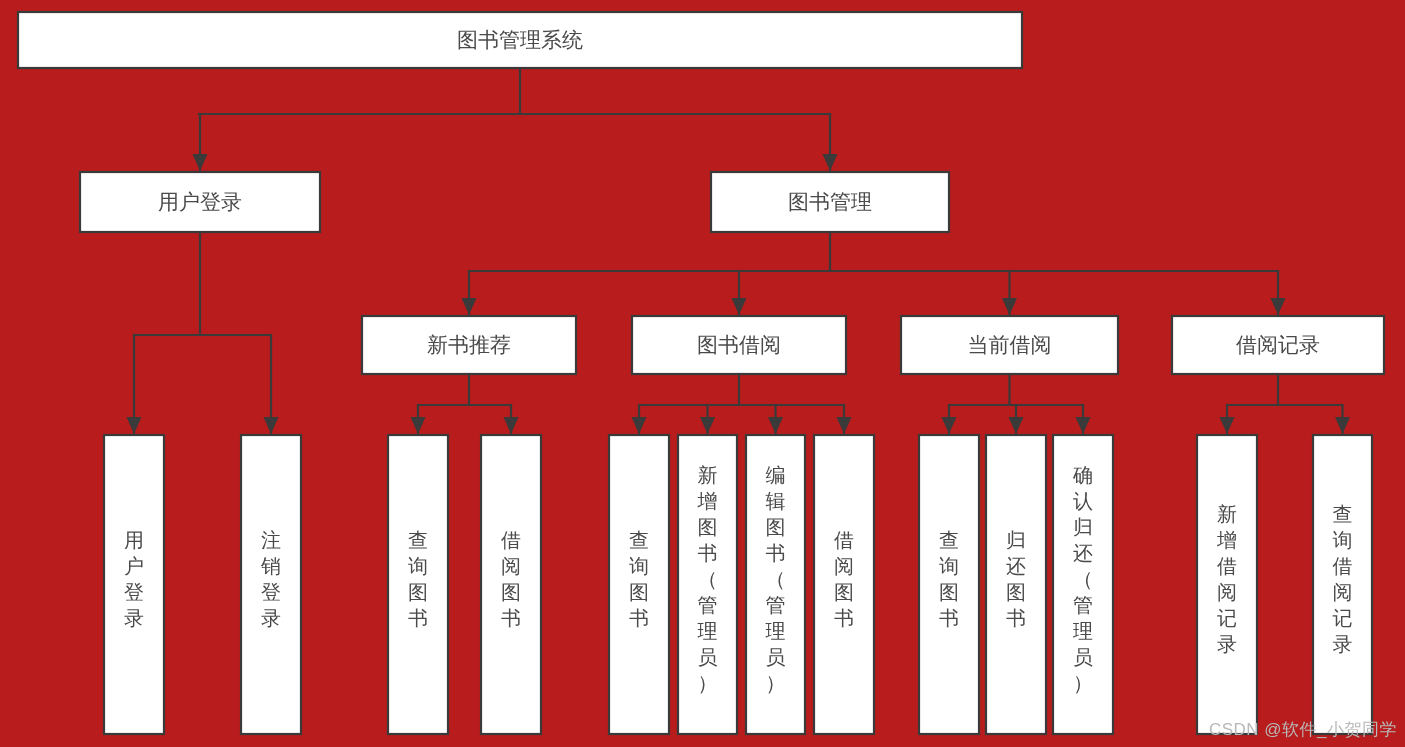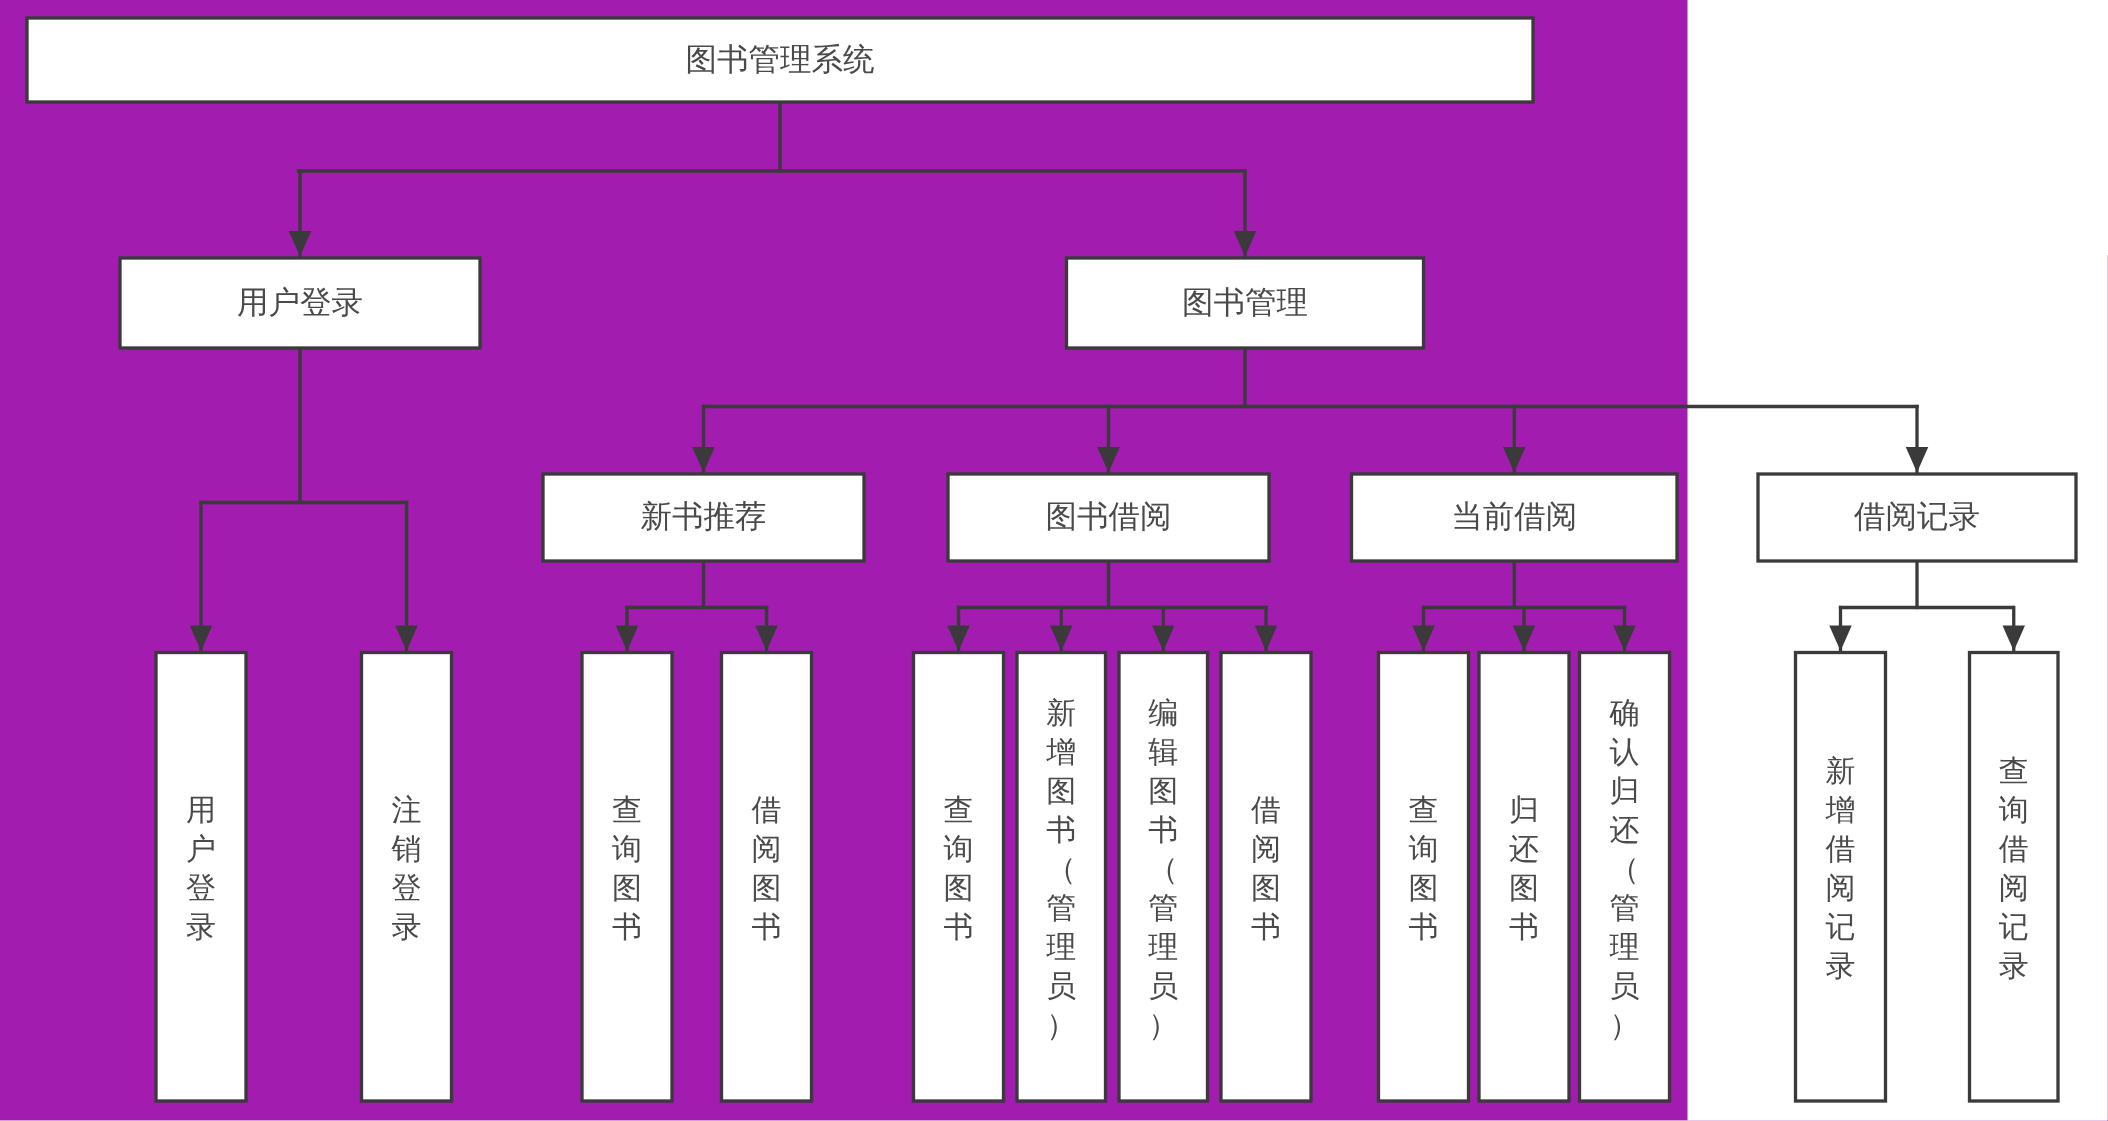--- a/index.html
+++ b/index.html
@@ -9,23 +9,23 @@
     background: #ffffff;
   }
   body {
     width: 1405px;
     height: 747px;
     font-family: "Liberation Sans", "DejaVu Sans", sans-serif;
     overflow: hidden;
   }
   #diagram-root {
     position: relative;
-    width: 1125px;
+    width: 1405px;
     height: 747px;
-    background: #a21caf;
+    background: #b91c1c;
   }
   svg#diagram-svg {
     position: absolute;
     top: 0;
     left: 0;
     width: 1405px;
     height: 747px;
     display: block;
   }
   .node-box {
@@ -217,13 +217,14 @@
         <g>
           <rect x="1197" y="435" width="60" height="299" class="node-box"></rect>
           <text x="1227" class="node-label-vert"><tspan x="1227" y="520.78">新</tspan><tspan x="1227" y="546.78">增</tspan><tspan x="1227" y="572.78">借</tspan><tspan x="1227" y="598.78">阅</tspan><tspan x="1227" y="624.78">记</tspan><tspan x="1227" y="650.78">录</tspan></text>
         </g>
         <g>
           <rect x="1313" y="435" width="59" height="299" class="node-box"></rect>
           <text x="1342.5" class="node-label-vert"><tspan x="1342.5" y="520.78">查</tspan><tspan x="1342.5" y="546.78">询</tspan><tspan x="1342.5" y="572.78">借</tspan><tspan x="1342.5" y="598.78">阅</tspan><tspan x="1342.5" y="624.78">记</tspan><tspan x="1342.5" y="650.78">录</tspan></text>
         </g>
       </g>
   </svg>
+  <div class="watermark">CSDN @软件_小贺同学</div>
 </div>
 
 </body></html>

